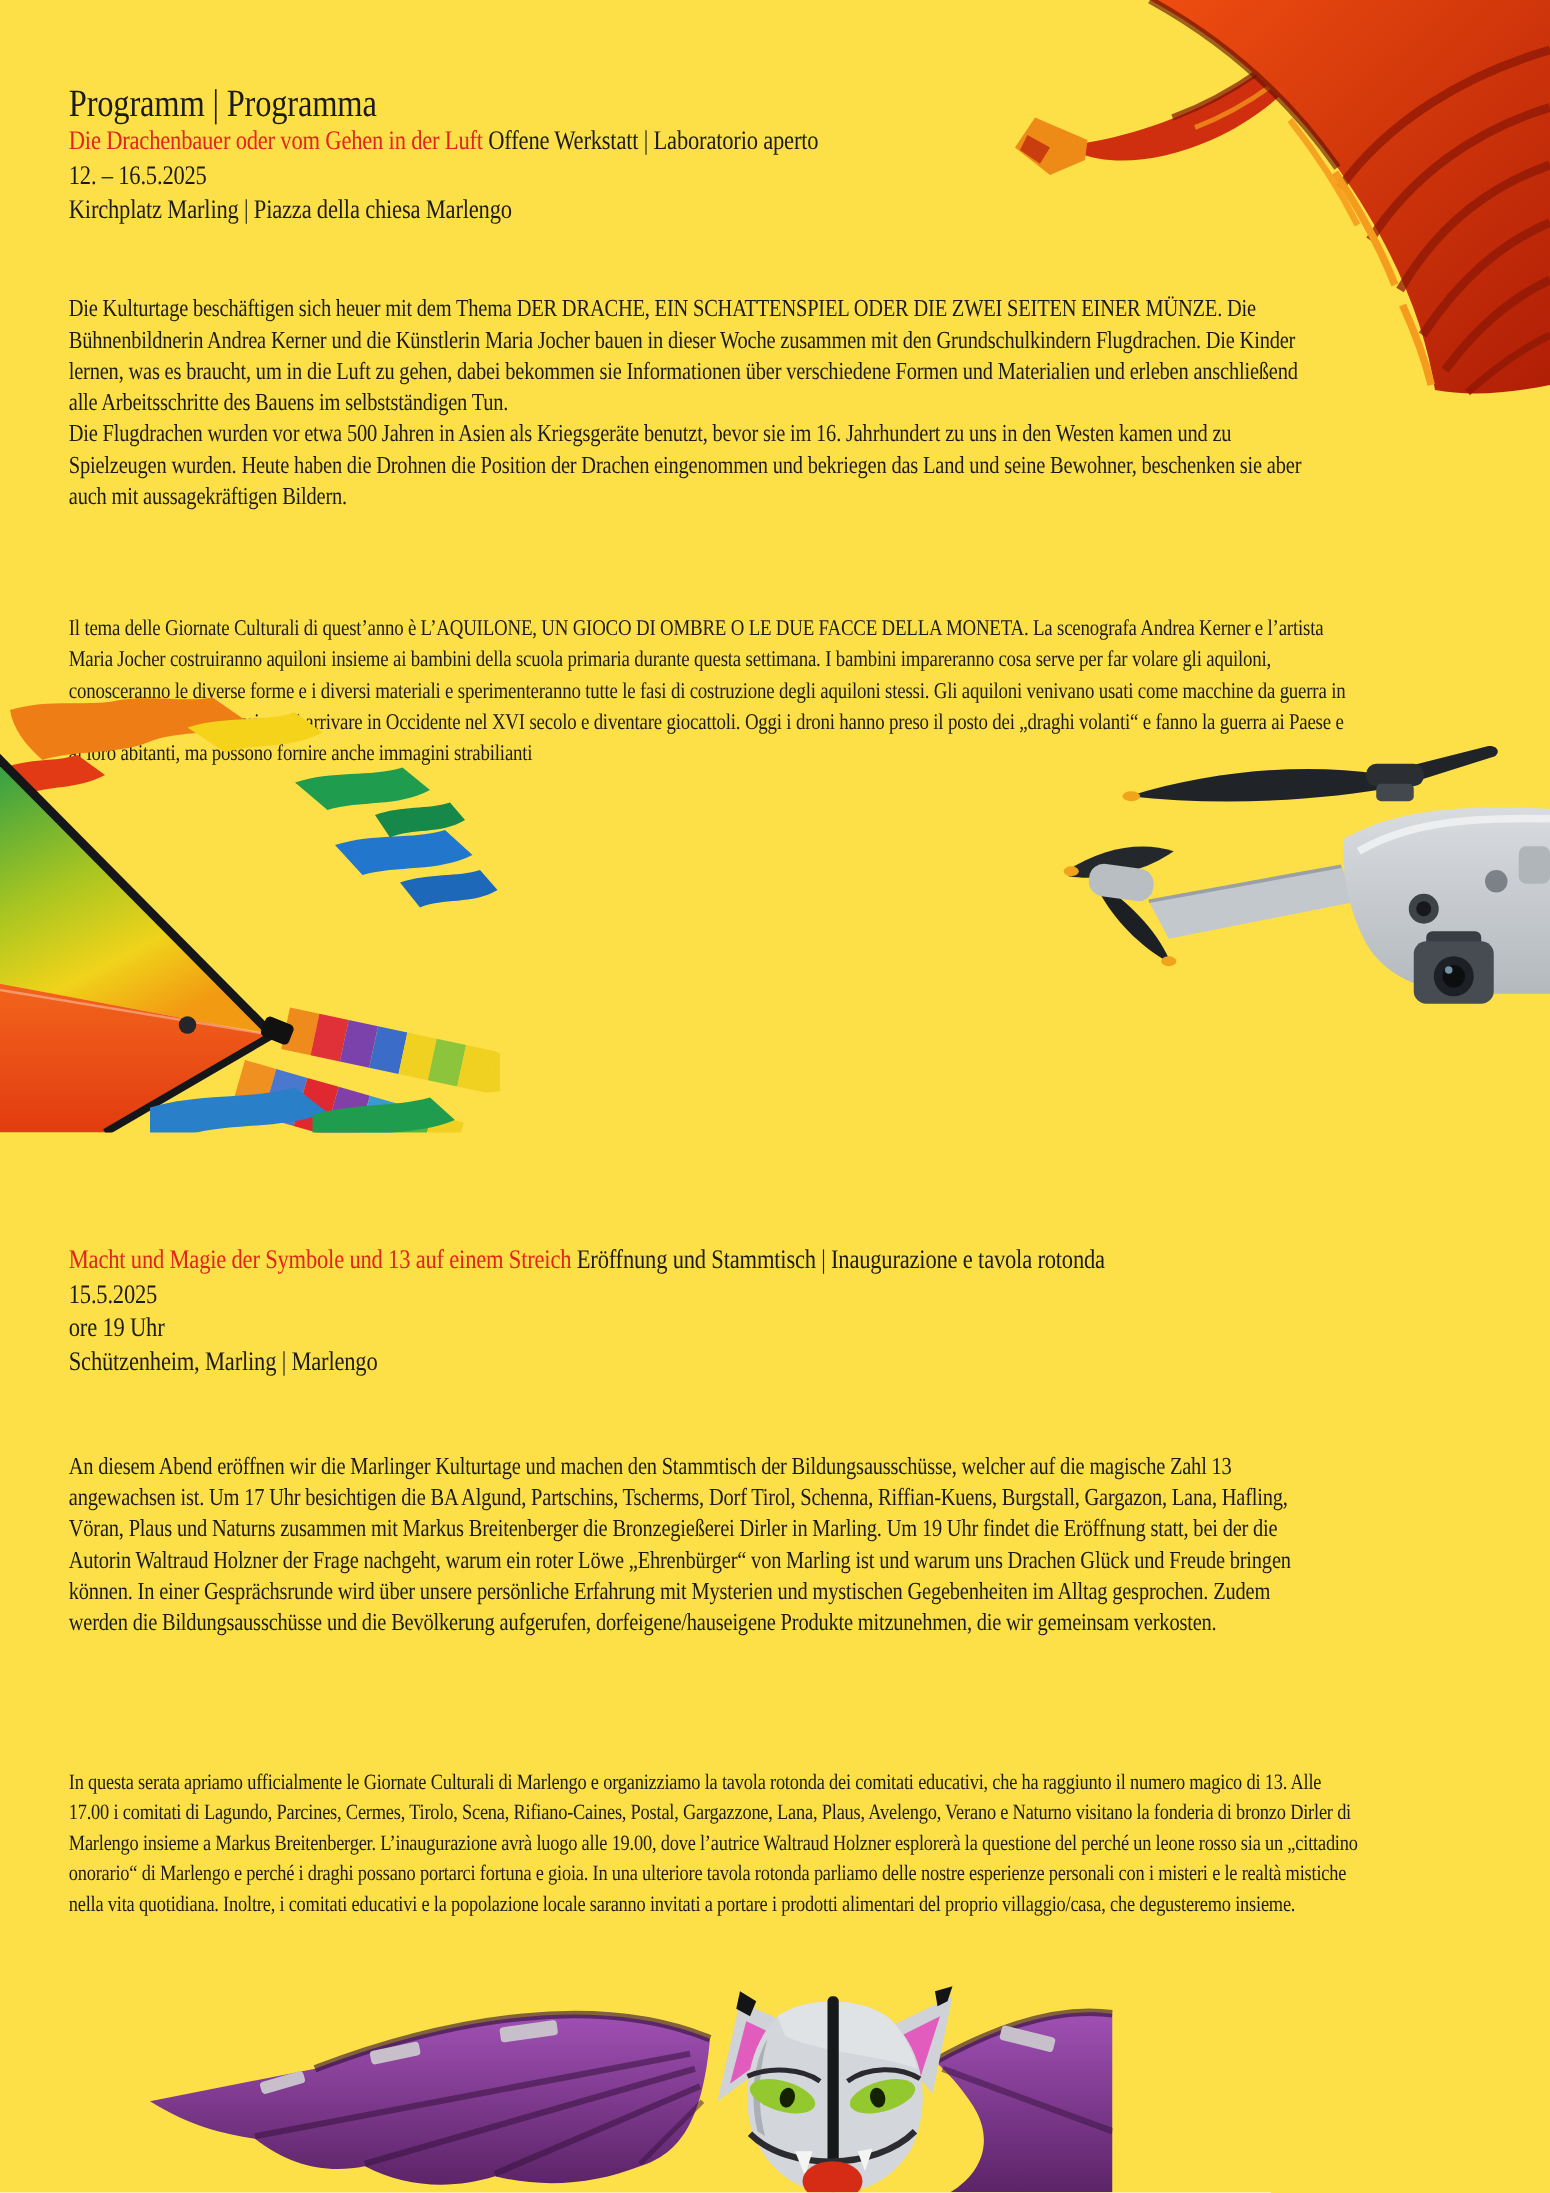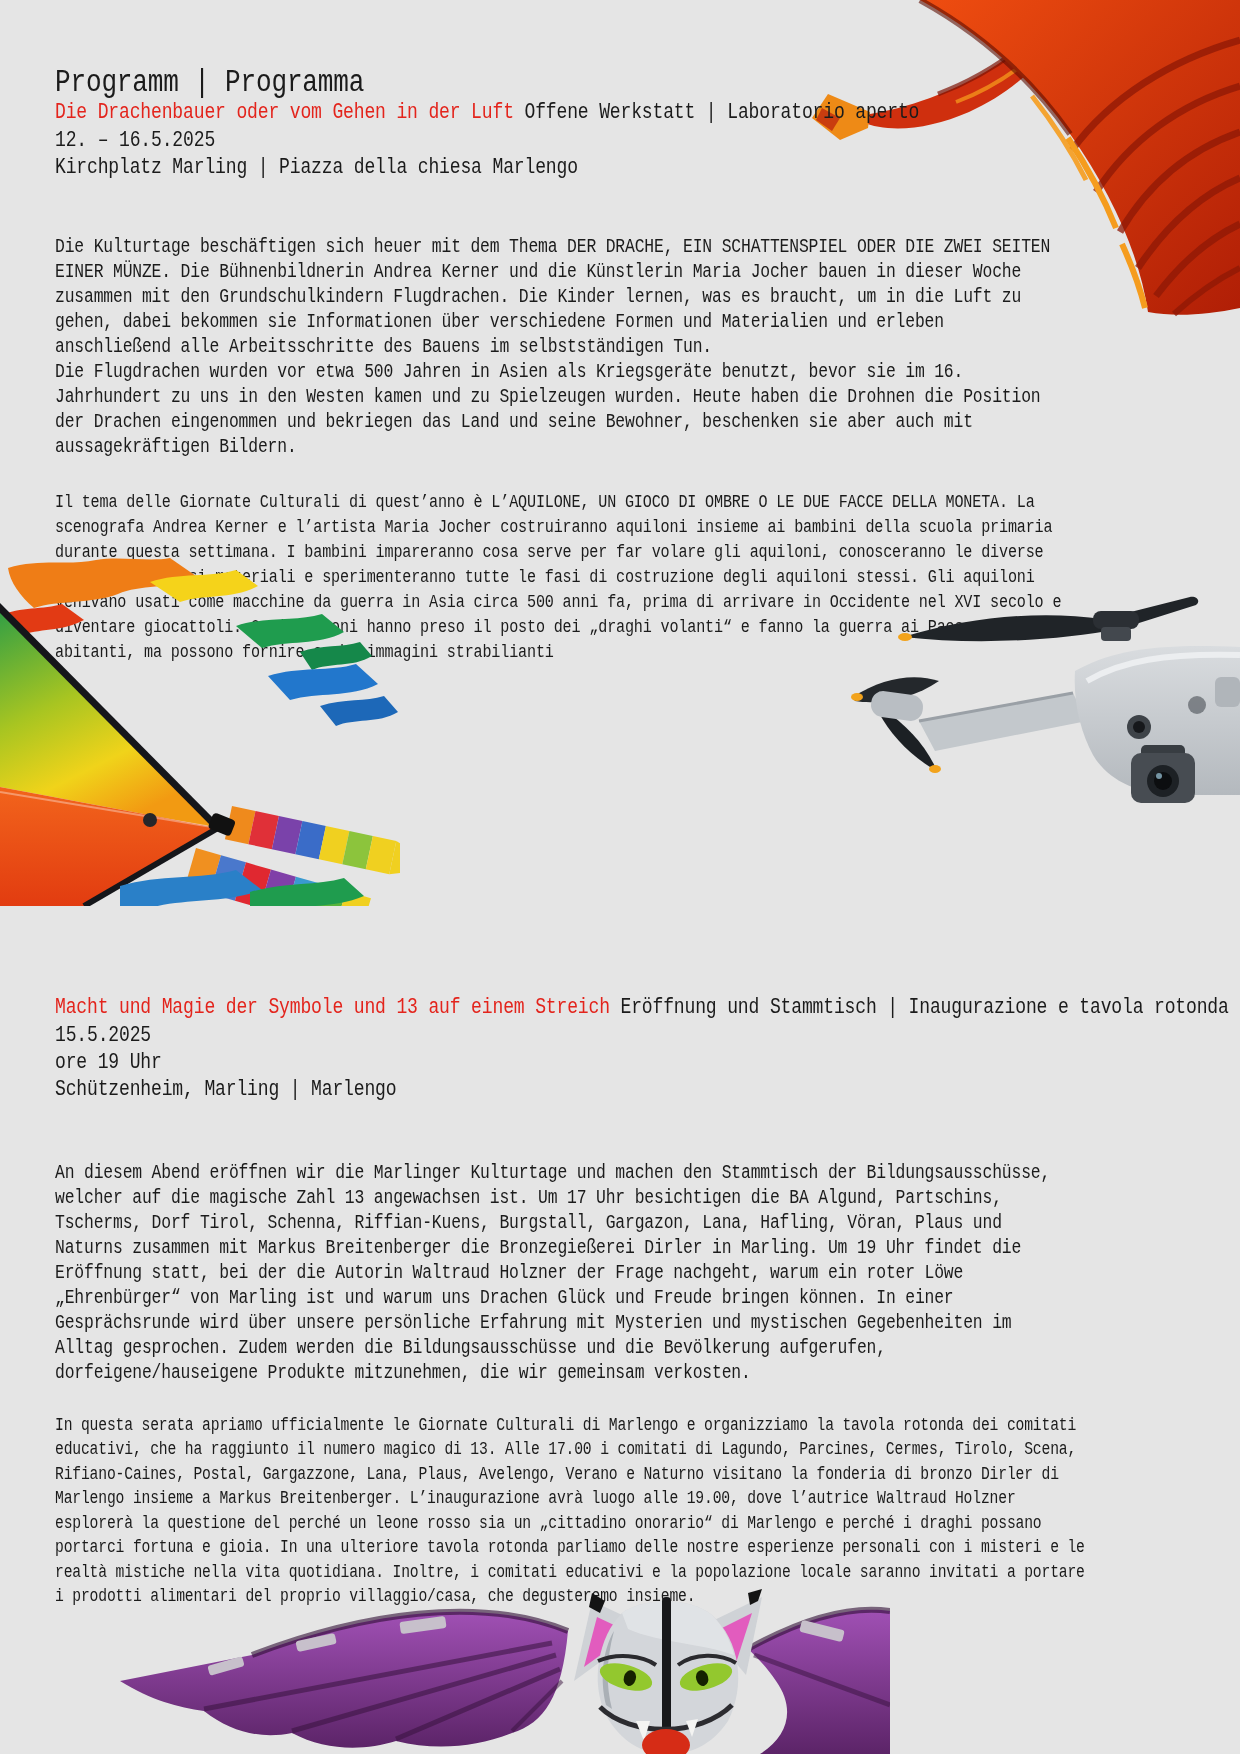--- a/index.html
+++ b/index.html
@@ -1,21 +1,21 @@
 <!DOCTYPE html>
 <html lang="de"><head>
 <meta charset="utf-8">
 <style>
   html,body{margin:0;padding:0;background:#ffffff;}
   .page{
     position:relative;
     width:1240px;height:1754px;
-    background:#e5e5e5;
+    background:#fde047;
     overflow:hidden;
-    font-family:Liberation Mono, monospace;
+    font-family:Liberation Serif, serif;
     color:#1b1b1b;
   }
   
   .cond{
     position:absolute;
     left:55px;
     transform:scaleX(0.84);
     transform-origin:0 0;
     letter-spacing:-0.2px;
   }

